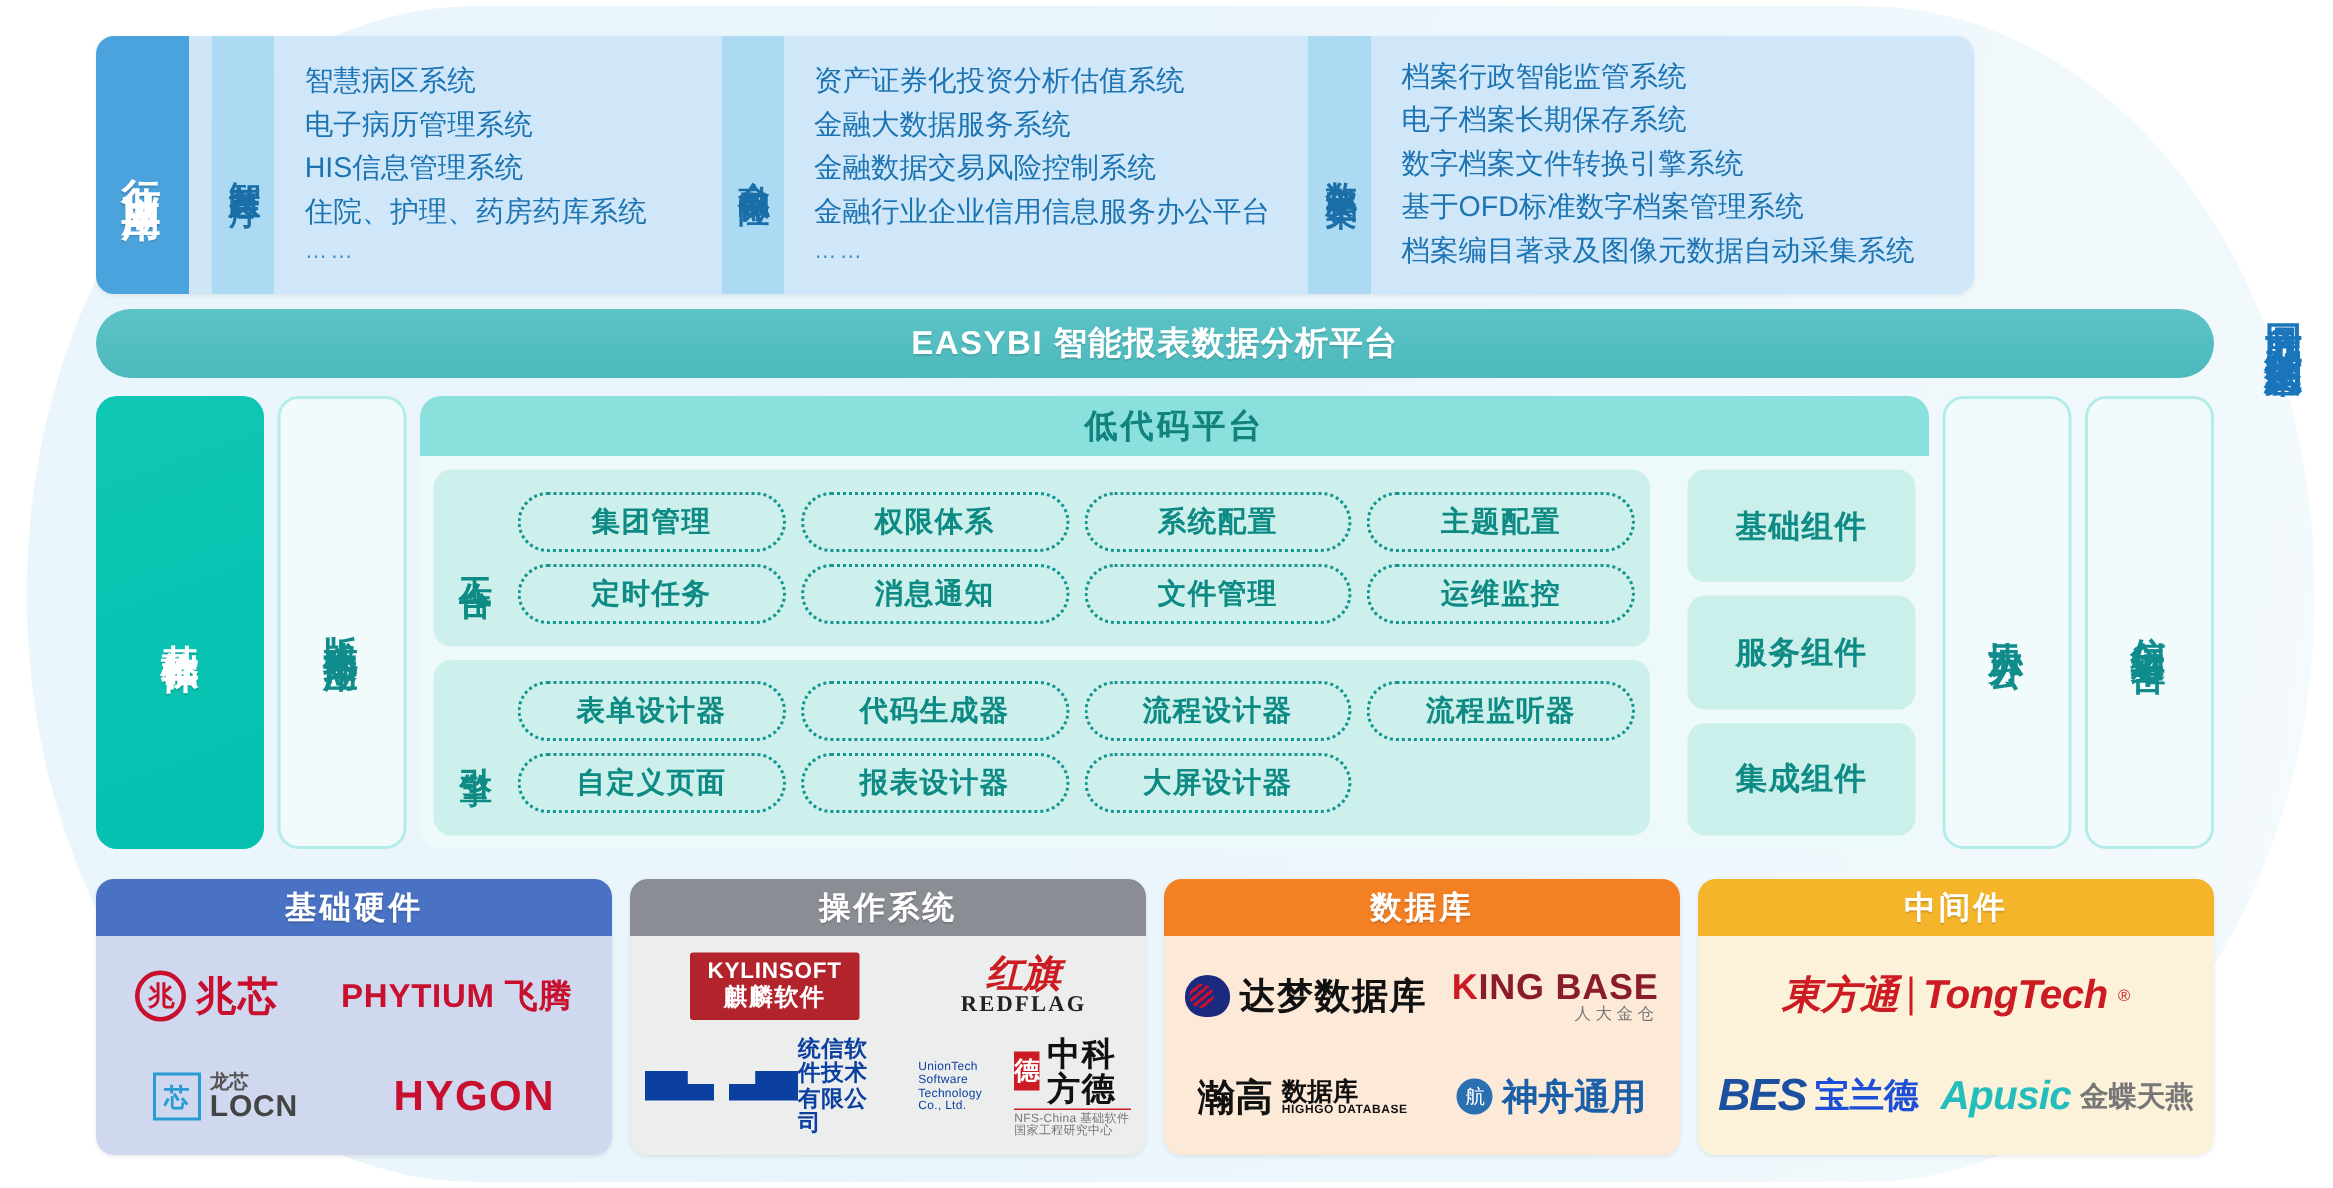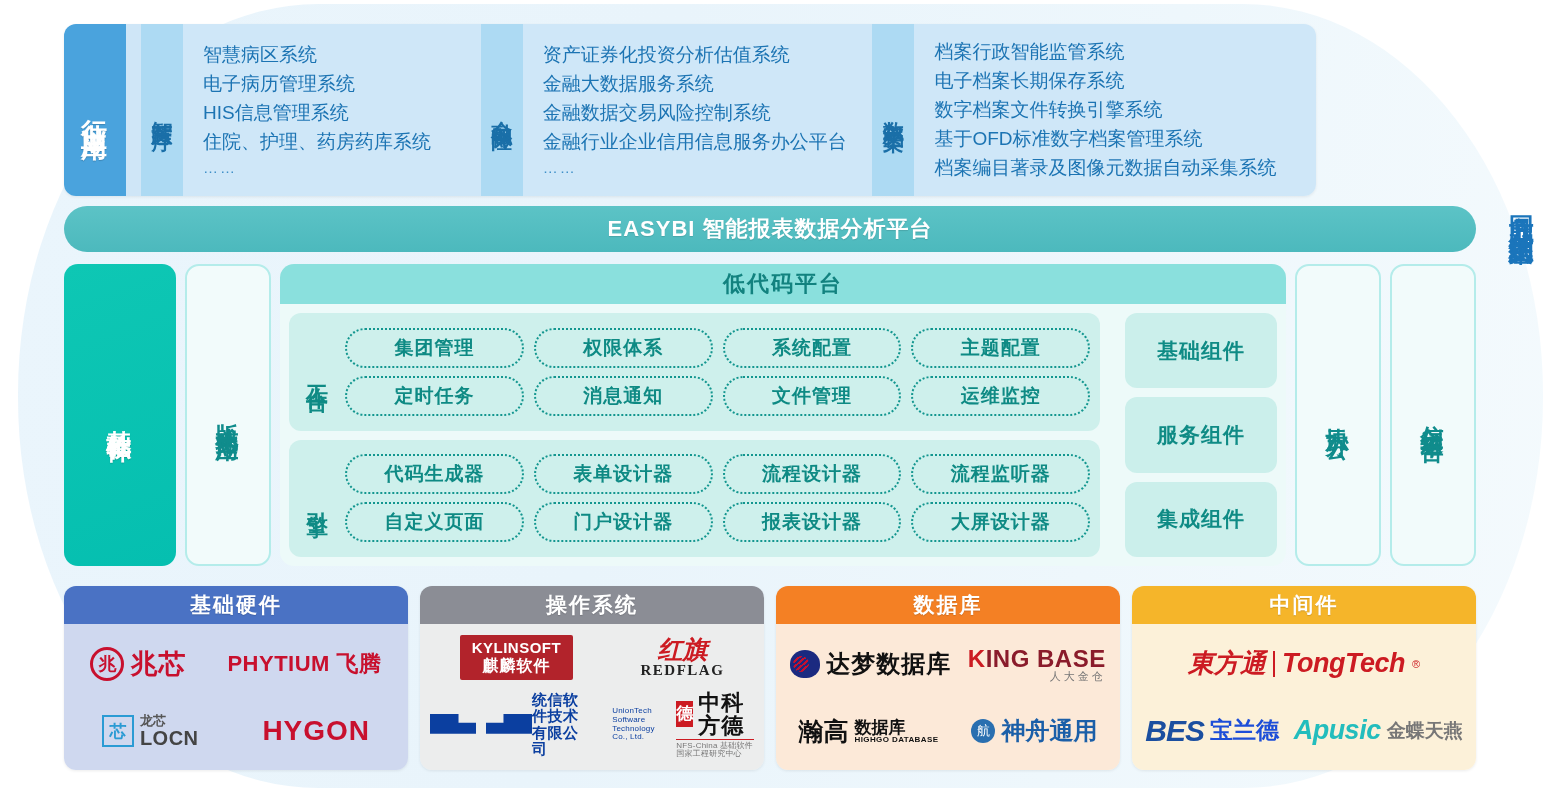--- a/index.html
+++ b/index.html
@@ -283,26 +283,25 @@
               <div class="chip">定时任务</div>
               <div class="chip">消息通知</div>
               <div class="chip">文件管理</div>
               <div class="chip">运维监控</div>
             </div>
           </div>
 
           <div class="lc-group">
             <div class="lc-gname">引擎</div>
             <div class="lc-grid">
+              <div class="chip">表单设计器</div>
               <div class="chip">代码生成器</div>
-              <div class="chip">表单设计器</div>
               <div class="chip">流程设计器</div>
               <div class="chip">流程监听器</div>
               <div class="chip">自定义页面</div>
-              <div class="chip">门户设计器</div>
               <div class="chip">报表设计器</div>
               <div class="chip">大屏设计器</div>
             </div>
           </div>
 
         </div>
 
         <div class="lc-right">
           <div class="comp-box">基础组件</div>
           <div class="comp-box">服务组件</div>

